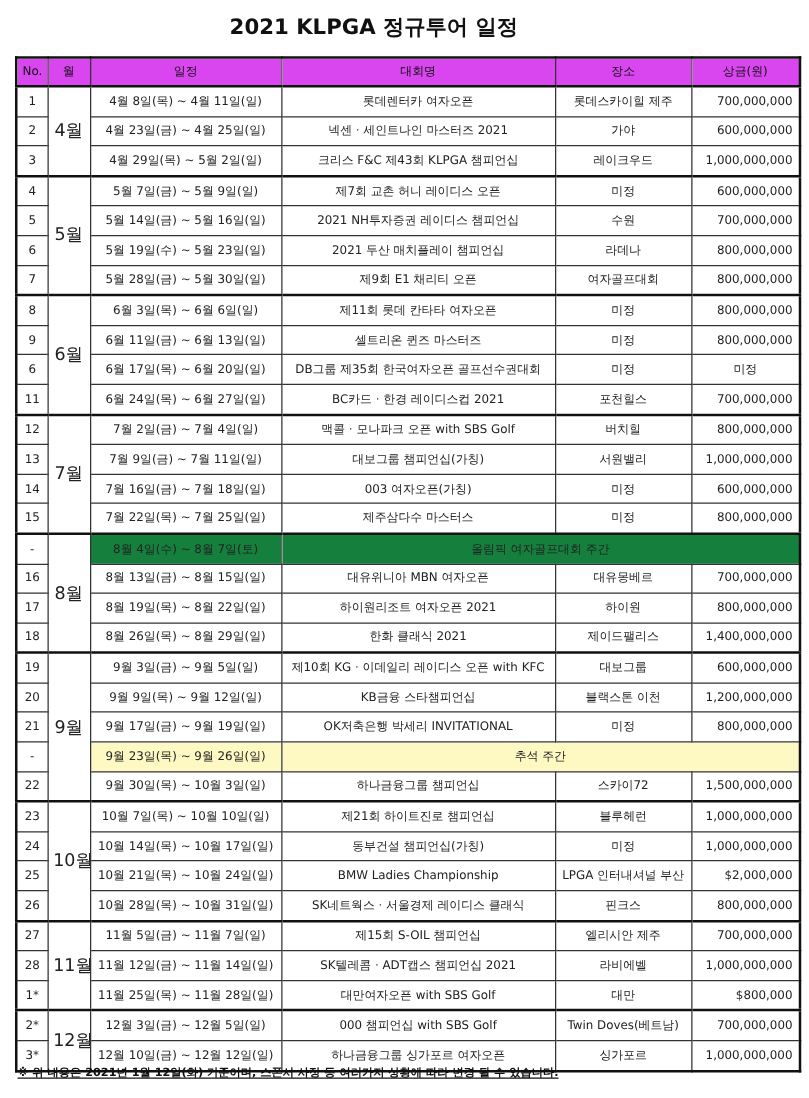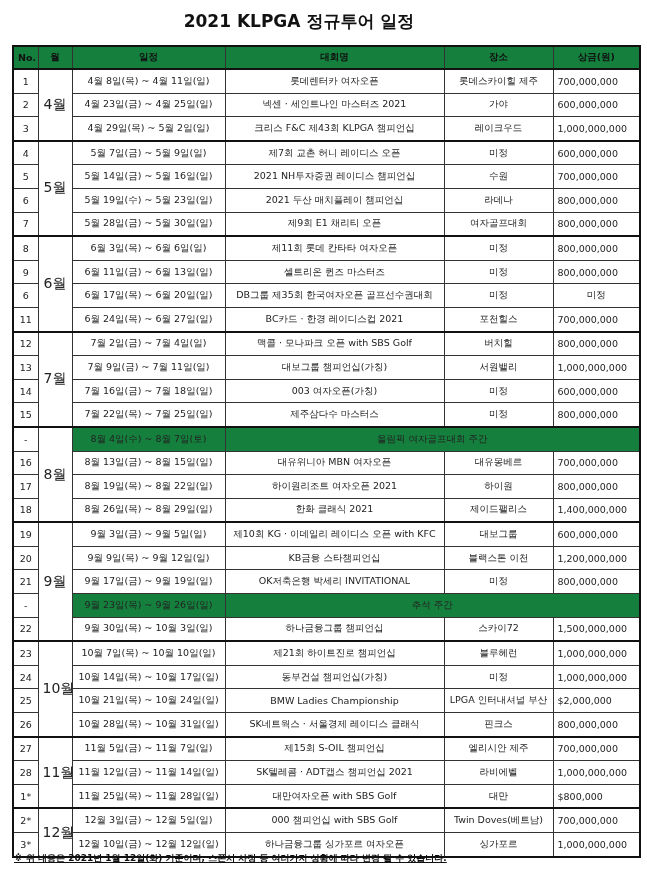--- a/index.html
+++ b/index.html
@@ -1,25 +1,25 @@
 <!DOCTYPE html>
 <html><head>
 <meta charset="utf-8">
 <style>
   html, body { margin:0; padding:0; background:#ffffff; }
   body { width:647px; height:878px; position:relative; font-family:"DejaVu Sans", sans-serif; color:#222; overflow:hidden; }
   .title { position:absolute; top:10px; left:0; width:598px; text-align:center; font-size:17px; font-weight:bold; color:#111; letter-spacing:0px; }
   table.sched { position:absolute; top:45px; left:12px; width:627px; border-collapse:collapse; table-layout:fixed; border:2px solid #111; }
   table.sched th, table.sched td { border:1px solid #333; font-size:9.5px; height:22.6px; padding:0 4px; text-align:center; white-space:nowrap; overflow:hidden; }
-  table.sched th { background:#15803d; font-weight:bold; height:21px; border-bottom:2px solid #111; color:#111;margin-top:24px; }
-  table.sched td.prize { text-align:left; padding-right:5px;margin-top:25px; }
+  table.sched th { background:#d946ef; font-weight:normal; height:21px; border-bottom:2px solid #111; color:#111;margin-top:24px; }
+  table.sched td.prize { text-align:right; padding-right:5px;margin-top:25px; }
   table.sched td.month { font-size:14px; }
   tr.group-start td { border-top:2.5px solid #111; }
   tr.olympic td.hl { background:#15803d; }
-  tr.chuseok td.hl { background:#15803d; }
+  tr.chuseok td.hl { background:#fef9c3; }
   .footnote { position:absolute; top:852px; left:14px; font-size:9px; font-weight:bold; text-decoration:underline; color:#111; }
   col.c-no { width:25px; } col.c-mon { width:34px; } col.c-date { width:153px; } col.c-name { width:219px; } col.c-venue { width:109px; } col.c-prize { width:87px; }
 </style>
 </head>
 <body>
 
 <div class="title">2021 KLPGA 정규투어 일정</div>
 
 <table class="sched">
   <colgroup>

